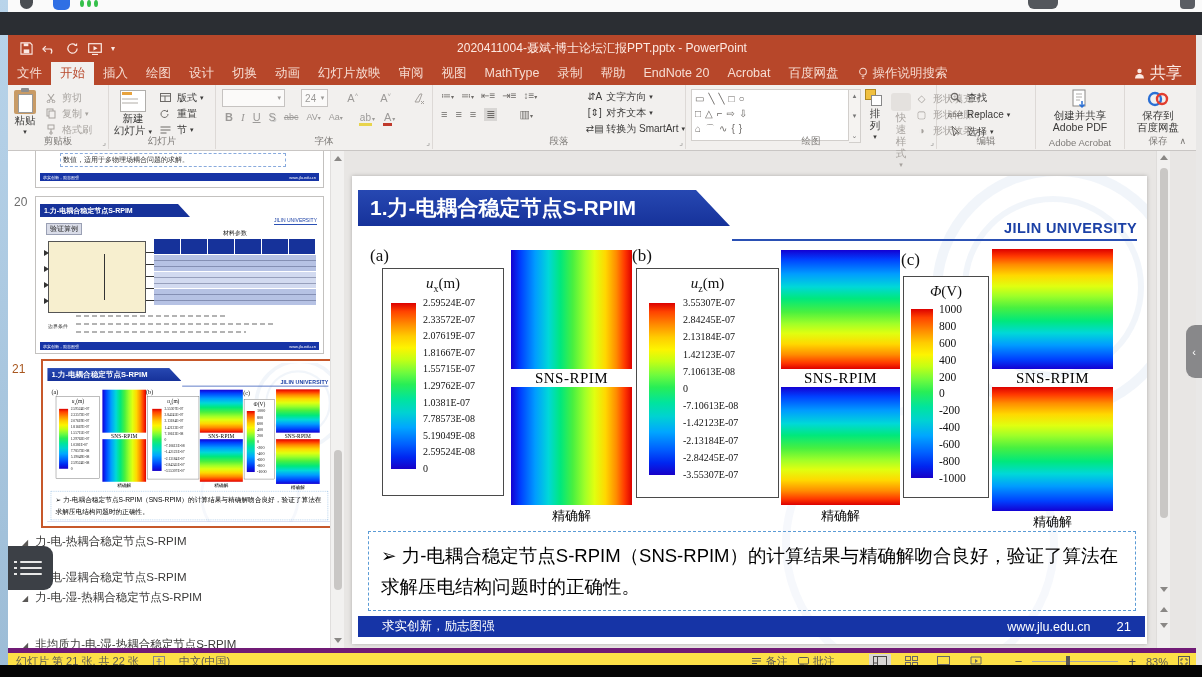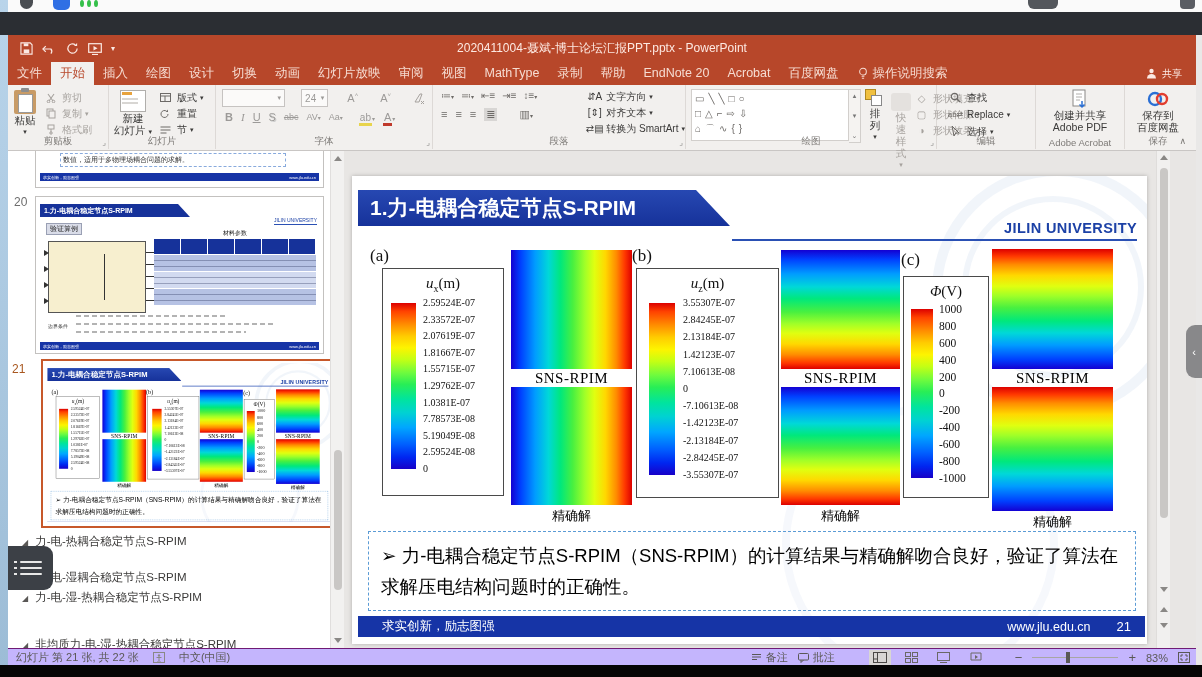--- a/index.html
+++ b/index.html
@@ -21,21 +21,21 @@
   .tb-right{position:absolute;right:2px;top:0;height:27px;display:flex;align-items:center;}
   .tb-user{font-size:12px;color:#fde9e2;margin-right:8px;}
   .tb-avatar{width:20px;height:20px;border-radius:50%;margin-right:10px;
     background:radial-gradient(circle at 40% 35%,#d8c2a8 0 35%,#6a5444 36% 70%,#30282a 71%);border:1px solid #d99;}
   .winbtn{width:30px;height:27px;display:flex;align-items:center;justify-content:center;color:#fceee9;font-size:12px;}
   
   #menubar{left:8px;top:62px;width:1188px;height:23px;background:#b7472a;display:flex;align-items:stretch;z-index:3;}
   .mtab{padding:0 9px;line-height:23px;font-size:12.5px;color:#f6dcd2;white-space:nowrap;}
   .mtab.active{background:#f2f0ee;color:#b7472a;}
   .msearch{display:flex;align-items:center;gap:5px;padding:0 10px;color:#f6dcd2;font-size:12.5px;}
-  .mshare{margin-left:auto;display:flex;align-items:center;gap:5px;padding:0 14px;color:#fbe9e3;font-size:10px;}
+  .mshare{margin-left:auto;display:flex;align-items:center;gap:5px;padding:0 14px;color:#fbe9e3;font-size:16px;}
   
   #ribbon{left:8px;top:85px;width:1188px;height:65px;background:#f2f0ee;border-bottom:1px solid #c9c6c4;
     display:flex;z-index:3;}
   .rgroup{position:relative;border-right:1px solid #ddd9d6;height:64px;flex:none;}
   .rlabel{position:absolute;bottom:1px;left:0;right:0;text-align:center;font-size:9.5px;color:#7d7a77;white-space:nowrap;}
   .launcher{position:absolute;right:2px;bottom:2px;font-size:8px;color:#8a8886;}
   .rbig{display:inline-flex;flex-direction:column;align-items:center;justify-content:flex-start;
     font-size:10.5px;color:#3b3a39;text-align:center;padding-top:3px;line-height:12px;}
   .rsmall{display:flex;align-items:center;gap:3px;font-size:10px;color:#a6a29e;line-height:15px;white-space:nowrap;}
   .rsmall.en{color:#3b3a39;}
@@ -123,21 +123,21 @@
   
   #thumb21-clip{position:absolute;left:37px;top:213px;width:287px;height:159px;overflow:hidden;background:#fff;}
   .slide-clone{left:0;top:0;transform:scale(0.361);transform-origin:0 0;}
   #thumb21-border{position:absolute;left:33px;top:209px;width:293px;height:165px;border:2px solid #c7582a;}
   
   #slide-scroll{position:absolute;left:812px;top:0;width:13px;height:498px;background:#f1f0ef;border-left:1px solid #dfdddb;}
   .tri-up{width:0;height:0;border-left:4px solid transparent;border-right:4px solid transparent;border-bottom:5px solid #8a8886;}
   .tri-dn{width:0;height:0;border-left:4px solid transparent;border-right:4px solid transparent;border-top:5px solid #8a8886;}
   .ssb-btn{position:absolute;left:0;width:13px;height:14px;display:flex;align-items:center;justify-content:center;}
   
-  #statusbar{left:8px;top:648px;width:1188px;height:17px;background:#c4b5fd;border-top:1px solid #701a75;
+  #statusbar{left:8px;top:648px;width:1188px;height:17px;background:#fde047;border-top:5px solid #701a75;
     font-size:11px;color:#5a5856;z-index:3;}
   .st-left{position:absolute;left:8px;top:0;height:17px;display:flex;align-items:center;gap:14px;}
   .st-right{position:absolute;right:6px;top:0;height:17px;display:flex;align-items:center;gap:10px;}
   .viewbtn{width:22px;height:16px;display:flex;align-items:center;justify-content:center;}
   .viewbtn.sel{background:#d8d6d4;}
   .zoomtrack{width:86px;height:1px;background:#a8a6a4;position:relative;}
   .zoomthumb{position:absolute;left:34px;top:-5px;width:4px;height:11px;background:#5a5856;}
   
   #edge-handle{position:absolute;left:1186px;top:325px;width:16px;height:53px;background:rgba(125,125,128,.9);
     border-radius:9px 0 0 9px;z-index:45;display:flex;align-items:center;justify-content:center;color:#fff;font-size:11px;}

